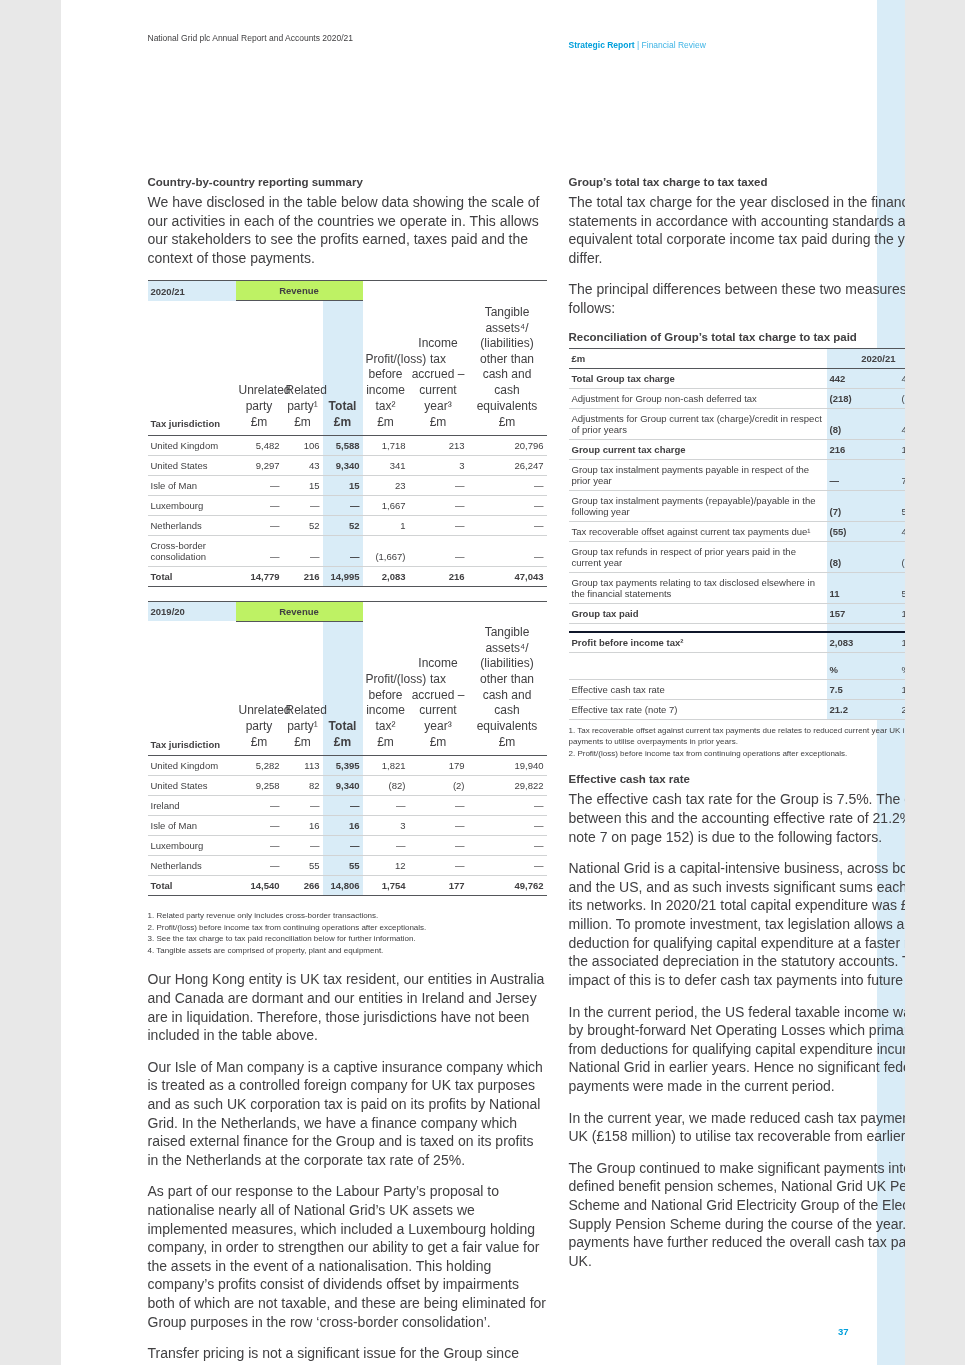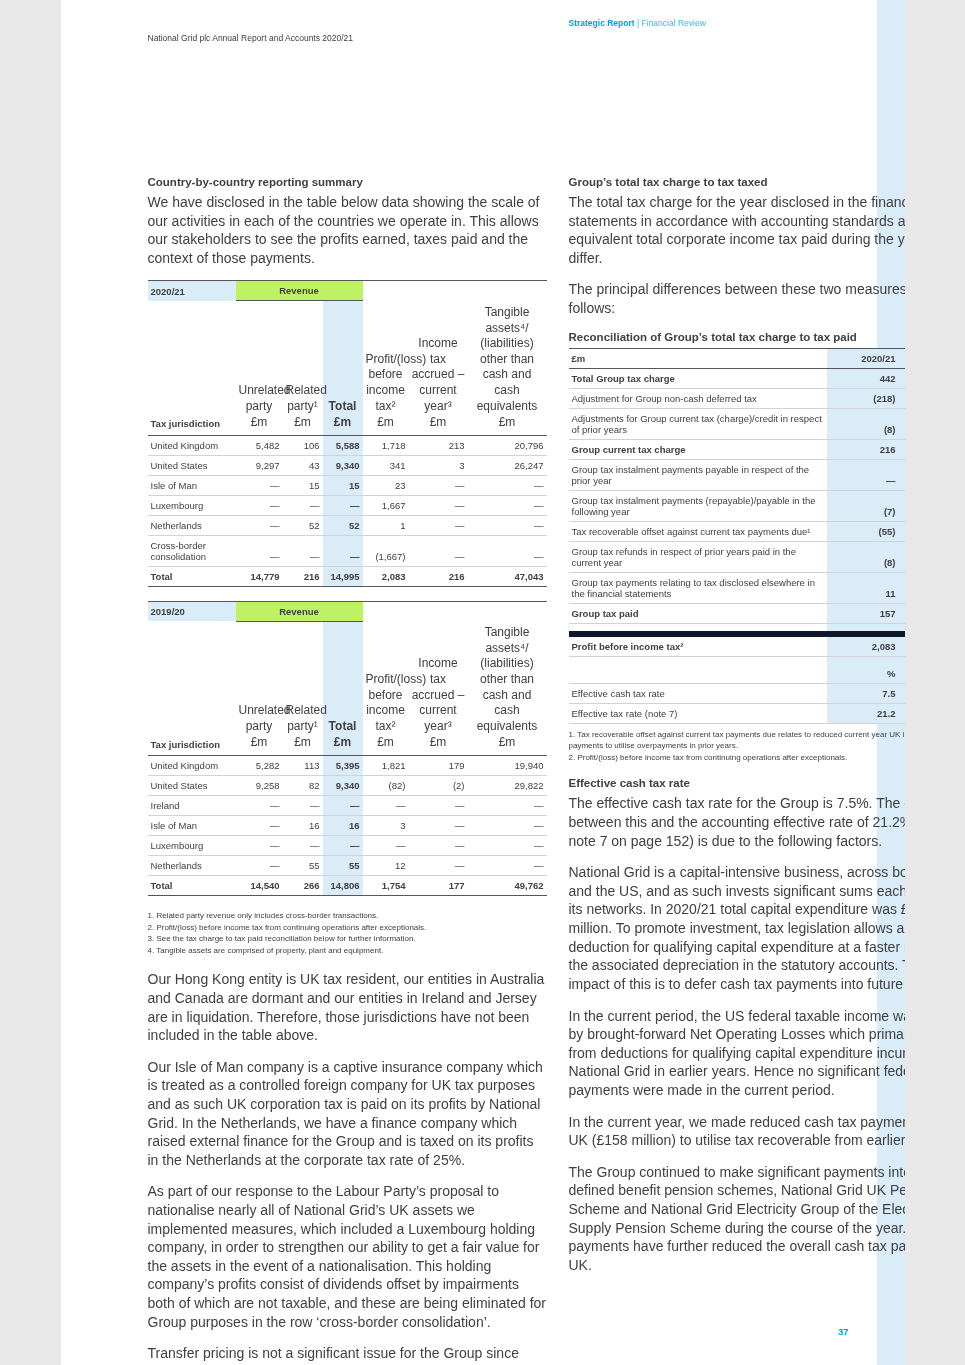--- a/index.html
+++ b/index.html
@@ -5,21 +5,21 @@
   html,body { margin:0; padding:0; background:#e8e8e8; }
   .page {
     position:relative; width:844px; height:1365px; margin:0 auto;
     background:#ffffff; color:#414042;
     font-family:"Liberation Sans", sans-serif; overflow:hidden;
   }
   .edge-band { position:absolute; top:0; right:0; width:28px; height:100%; background:#d9ecf7; }
 
   
   .header-left { position:absolute; top:33px; left:87px; font-size:8.5px; color:#414042; }
-  .header-right { position:absolute; top:18px; left:508px; font-size:8.5px; }
+  .header-right { position:absolute; top:40px; left:508px; font-size:8.5px; }
   .header-right .sec { color:#009fdb; font-weight:bold; }
   .header-right .sep, .header-right .sub { color:#3fb4e5; }
 
   .col { position:absolute; top:176px; }
   .col-left { left:87px; width:399px; }
   .col-right { left:508px; width:400px; }
 
   .section-title { font-size:11.5px; font-weight:bold; color:#414042; margin:0 0 5px 0; }
   p.body { font-size:14px; line-height:1.33; margin:0 0 13px 0; }
 
@@ -42,26 +42,26 @@
   .th-unit { margin-top:1px; }
 
   .fnotes { font-size:8px; line-height:1.45; color:#414042; margin:1px 0 14px 0; }
 
   
   table.recon { width:100%; border-collapse:collapse; table-layout:fixed; font-size:9.5px; margin:2px 0 5px 0; }
   .recon tr.recon-head th { border-top:1px solid #54565a; border-bottom:1px solid #54565a;
         padding:4px 3px; text-align:right; font-weight:normal; vertical-align:bottom; }
   .recon tr.recon-head th:first-child { text-align:left; font-weight:bold; }
   .recon tr.recon-head th:nth-child(2) { font-weight:bold; background:#d9ecf7; }
-  .recon tbody td { border-bottom:1px solid #d1d3d4; padding:4px 3px; text-align:right; vertical-align:bottom; }
+  .recon tbody td { border-bottom:1px solid #d1d3d4; padding:4px 3px; text-align:left; vertical-align:bottom; }
   .recon tbody td:first-child { text-align:left; }
   .recon tbody td:nth-child(2) { background:#d9ecf7; font-weight:bold; }
   .recon tbody tr.strong td:first-child { font-weight:bold; }
   .recon tbody tr.spacer td { border-bottom:none; height:7px; padding:0; }
-  .recon tbody tr.profit td { border-top:6px solid #0f172a; }
+  .recon tbody tr.profit td { border-top:2px solid #0f172a; }
 
   .page-num { position:absolute; right:56px; bottom:28px; color:#009fdb; font-weight:bold; font-size:9.5px; }
 </style>
 </head>
 <body>
 
 <div class="page">
   <div class="edge-band"></div>
 
   <div class="header-left">National Grid plc Annual Report and Accounts 2020/21</div>

